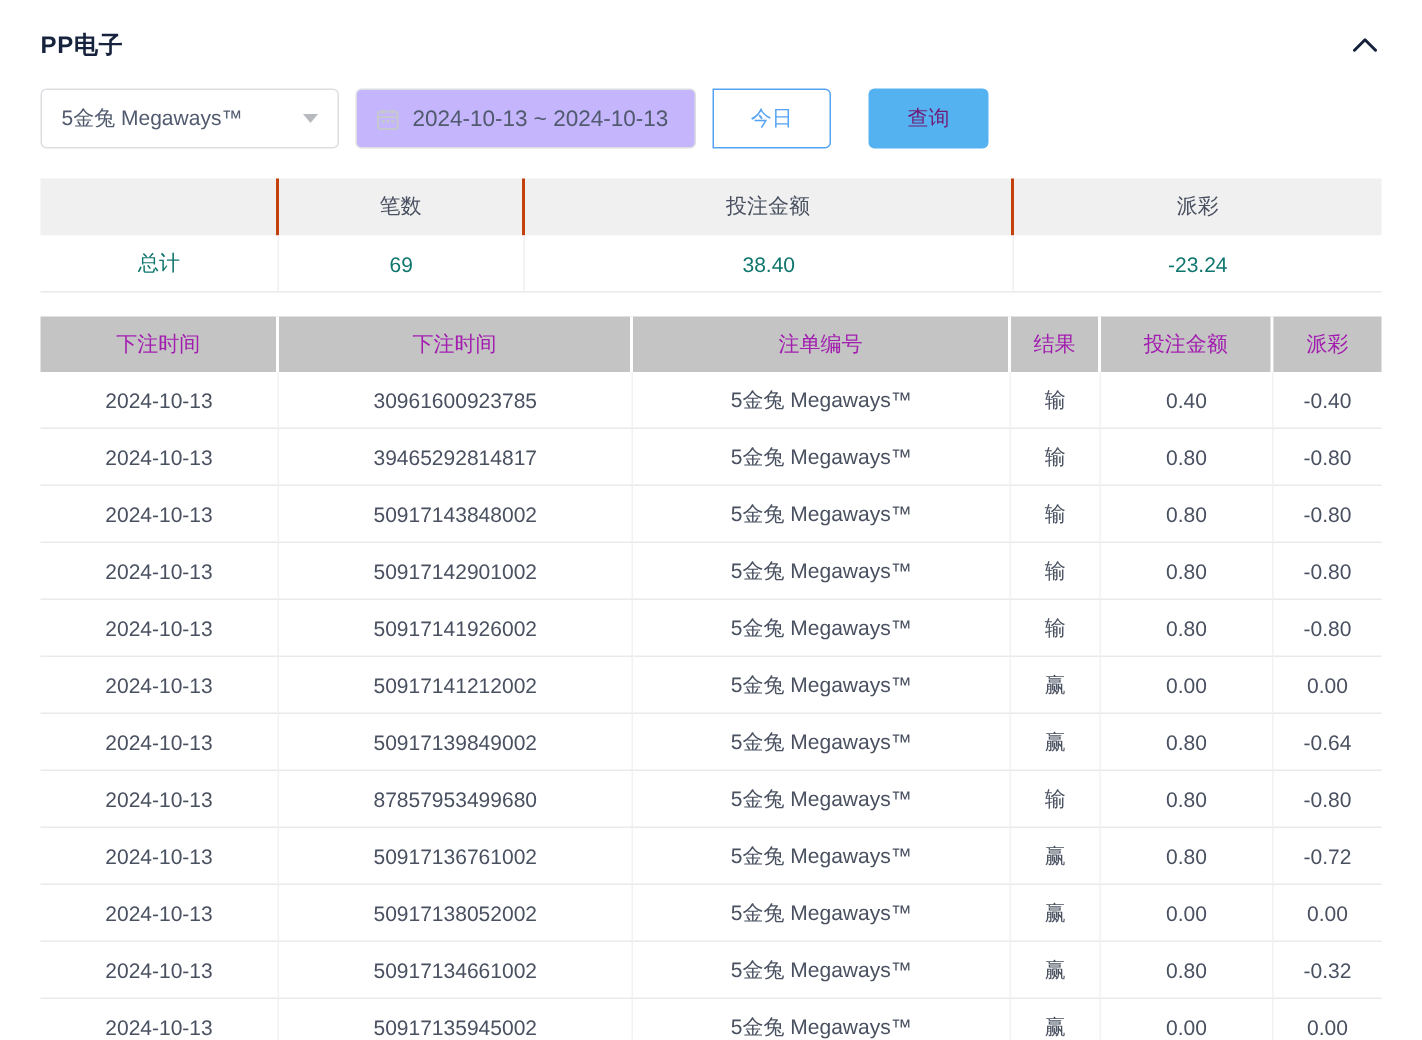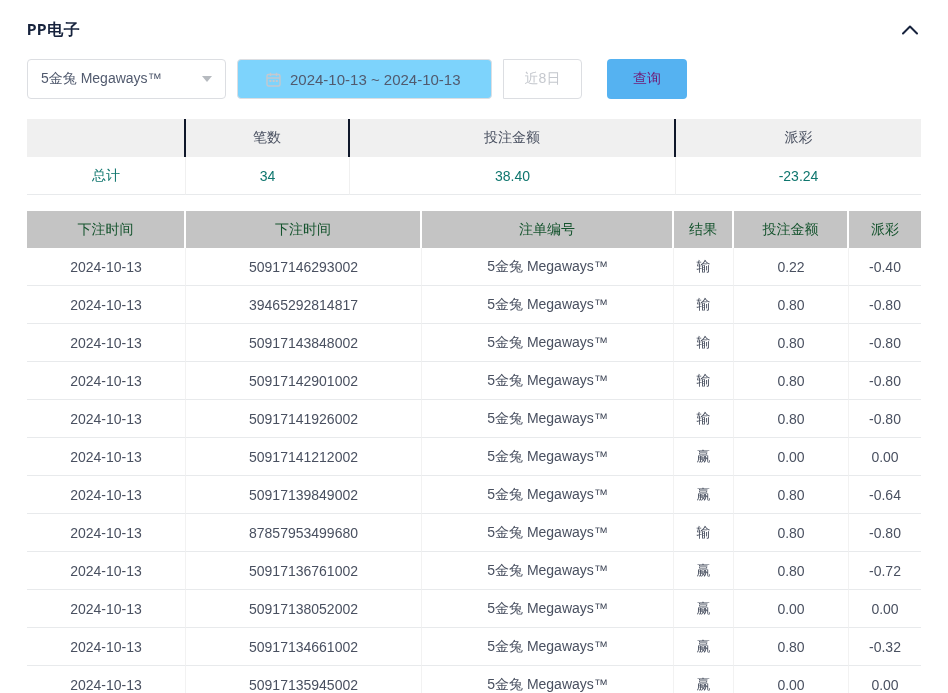--- a/index.html
+++ b/index.html
@@ -6,36 +6,36 @@
   html, body { margin: 0; padding: 0; }
   body {
     width: 948px; height: 693px; overflow: hidden;
     background: #fff;
     font-family: "Liberation Sans", "DejaVu Sans", sans-serif;
     color: #495060;
   }
   .page { padding: 18px 27px 0 27px; }
 
   
-  .header-row { display: flex; justify-content: space-between; align-items: center; height: 24px; font-family: Liberation Mono, monospace; }
+  .header-row { display: flex; justify-content: space-between; align-items: center; height: 24px; }
   .page-title { font-size: 16px; font-weight: bold; color: #17233d; letter-spacing: 0.5px; }
   .collapse-btn { width: 22px; height: 22px; display: flex; align-items: center; justify-content: center; cursor: pointer; }
 
   
   .filter-row { display: flex; align-items: center; margin-top: 17px; }
   .select-box {
     width: 199px; height: 40px; border: 1px solid #dcdee2; border-radius: 4px;
     display: flex; align-items: center; justify-content: space-between;
     padding: 0 13px; font-size: 14px; color: #515a6e; background: #fff; cursor: pointer;
   }
   .caret-down { width: 0; height: 0; border-left: 5px solid transparent; border-right: 5px solid transparent; border-top: 6px solid #b6babf; }
   .date-box {
-    width: 255px; height: 40px; border: 1px solid #dcdee2; border-radius: 4px;
-    display: flex; align-items: center; gap: 9px; padding: 0 28px;
-    font-size: 15px; color: #515a6e; margin-left: 11px; background: #7dd3fc; cursor: pointer;
+    width: 227px; height: 40px; border: 1px solid #dcdee2; border-radius: 4px;
+    display: flex; align-items: center; gap: 9px; padding: 0 13px;
+    font-size: 15px; color: #515a6e; margin-left: 11px; background: #c4b5fd; cursor: pointer;
   }
   .btn-group { display: flex; margin-left: 11px; }
   .qbtn {
     width: 79px; height: 40px; background: #fff; border: 1px solid #dcdee2;
     font-size: 14px; color: #c5c8ce; margin-left: -1px; padding: 0; cursor: pointer;
     font-family: inherit;
   }
   .qbtn:first-child { margin-left: 0; border-radius: 4px 0 0 4px; }
   .qbtn:last-child { border-radius: 0 4px 4px 0; }
   .qbtn.active { border-color: var(--accent-active, #57a3f3); color: var(--accent-active, #57a3f3); position: relative; z-index: 1; }
@@ -45,32 +45,32 @@
     font-family: inherit;
   }
 
   
   table { border-collapse: separate; border-spacing: 0; width: 894px; table-layout: fixed; font-size: 14px; }
   th, td { text-align: center; overflow: hidden; white-space: nowrap; }
 
   .summary-table { margin-top: 20px; }
   .summary-table th {
     background: var(--summary-header-bg, #f0f0f0); height: 38px; font-weight: 400;
-    color: #495060; border-right: 2px solid #0f172a;
+    color: #495060; border-right: 2px solid #c2410c;
   }
   .summary-table th:last-child { border-right: none; }
   .summary-table td {
     height: 38px; background: #fff; color: #0f766e;
     border-bottom: 1px solid #e8eaec; border-right: 1px solid #f0f0f0;
   }
   .summary-table td:last-child { border-right: none; }
 
   .main-table { margin-top: 16px; }
   .main-table th {
-    background: var(--table-header-bg, #c4c4c4); color: #14532d; height: 37px;
+    background: var(--table-header-bg, #c4c4c4); color: #a21caf; height: 37px;
     font-weight: 400; border-right: 2px solid #fff;
   }
   .main-table th:last-child { border-right: none; }
   .main-table td {
     height: 38px; color: #495060;
     border-bottom: 1px solid #e8eaec; border-right: 1px solid #f2f2f2;
   }
   .main-table td:last-child { border-right: none; }
 
   .neg { color: var(--negative, #ed5368); }
@@ -100,21 +100,21 @@
         <line x1="1" y1="6" x2="14" y2="6" stroke="#c5c8ce" stroke-width="1.4"></line>
         <line x1="4.5" y1="0.8" x2="4.5" y2="4" stroke="#c5c8ce" stroke-width="1.4"></line>
         <line x1="10.5" y1="0.8" x2="10.5" y2="4" stroke="#c5c8ce" stroke-width="1.4"></line>
         <rect x="3.4" y="8" width="2" height="2" fill="#c5c8ce"></rect>
         <rect x="6.6" y="8" width="2" height="2" fill="#c5c8ce"></rect>
         <rect x="9.8" y="8" width="2" height="2" fill="#c5c8ce"></rect>
       </svg>
       <span>2024-10-13 ~ 2024-10-13</span>
     </div>
     <div class="btn-group">
-      <button class="qbtn">近8日</button>
+      <button class="qbtn active">今日</button>
     </div>
     <button class="query-btn">查询</button>
   </div>
 
   <table class="summary-table">
     <colgroup>
         <col style="width:159px">
         <col style="width:164px">
         <col style="width:326px">
         <col style="width:245px">
@@ -123,21 +123,21 @@
       <tr>
         <th></th>
         <th>笔数</th>
         <th>投注金额</th>
         <th>派彩</th>
       </tr>
     </thead>
     <tbody>
       <tr>
         <td>总计</td>
-        <td>34</td>
+        <td>69</td>
         <td>38.40</td>
         <td class="neg">-23.24</td>
       </tr>
     </tbody>
   </table>
 
   <table class="main-table">
     <colgroup>
         <col style="width:159px">
         <col style="width:236px">
@@ -152,24 +152,24 @@
         <th>下注时间</th>
         <th>注单编号</th>
         <th>结果</th>
         <th>投注金额</th>
         <th>派彩</th>
       </tr>
     </thead>
     <tbody>
         <tr>
           <td>2024-10-13</td>
-          <td>50917146293002</td>
-          <td>5金兔 Megaways™</td>
-          <td>输</td>
-          <td>0.22</td>
+          <td>30961600923785</td>
+          <td>5金兔 Megaways™</td>
+          <td>输</td>
+          <td>0.40</td>
           <td class="neg">-0.40</td>
         </tr>
         <tr>
           <td>2024-10-13</td>
           <td>39465292814817</td>
           <td>5金兔 Megaways™</td>
           <td>输</td>
           <td>0.80</td>
           <td class="neg">-0.80</td>
         </tr>

